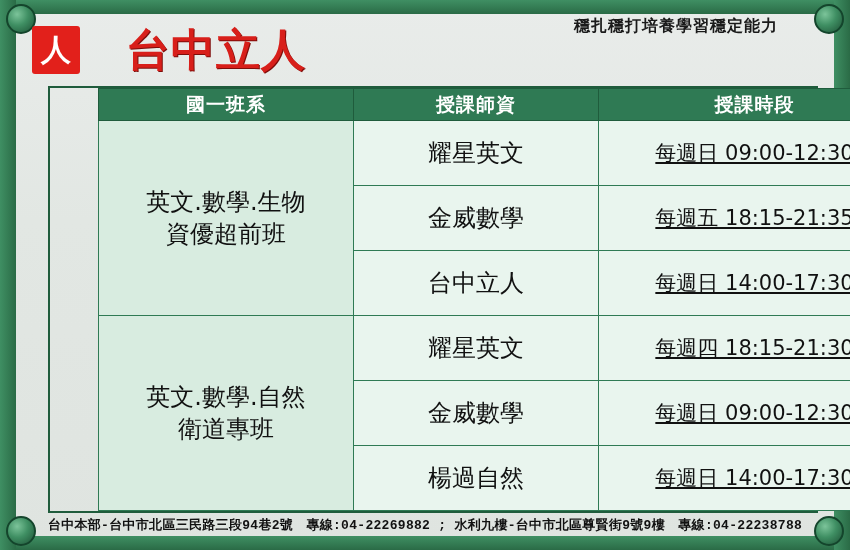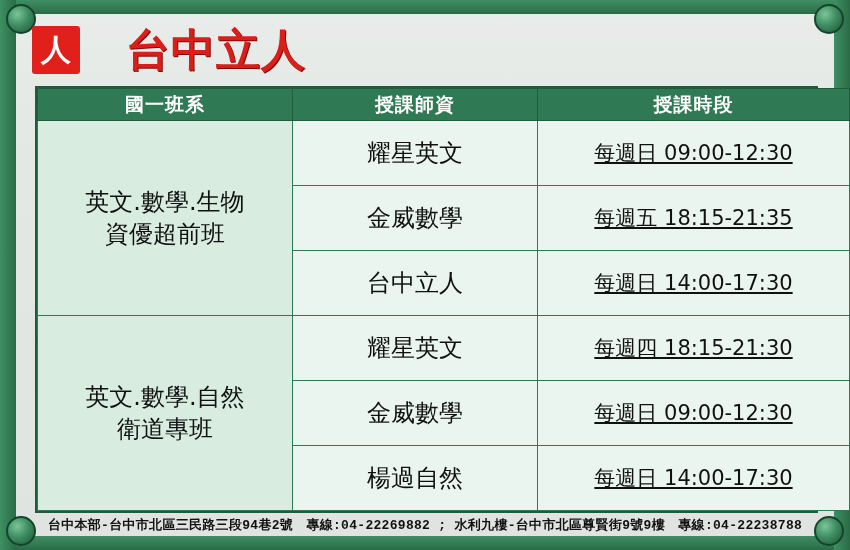--- a/index.html
+++ b/index.html
@@ -87,22 +87,23 @@
     font-family: "DejaVu Serif", serif;
     font-size: 35px; font-weight: bold;
     color: #0a3d22;
     letter-spacing: 2px;
     text-shadow: 1px 1px 1px #b9c9bd;
   }
 
   
   .table-wrap {
     position: absolute;
-    left: 19px; right: 16px; top: 72px;
+    left: 32px; right: 16px; top: 72px;
     border: 2px solid #1f5c3c;
+    padding-left: 48px;
   }
   table {
     width: 100%;
     border-collapse: collapse;
     table-layout: fixed;
   }
   th {
     background: #2f7a54;
     color: #ffffff;
     font-family: "DejaVu Sans", sans-serif;
@@ -169,20 +170,21 @@
 
   <div class="inner">
 
     <div class="header">
       <div class="logo">
         <div class="logo-mark">
           <span class="glyph">人</span>
         </div>
         <div class="logo-text">台中立人</div>
       </div>
+      <div class="slogan">穩扎穩打培養學習穩定能力</div>
     </div>
 
     <div class="table-wrap">
       <table>
         <colgroup>
           <col class="col-group">
           <col class="col-teacher">
           <col class="col-time">
         </colgroup>
         <thead>

